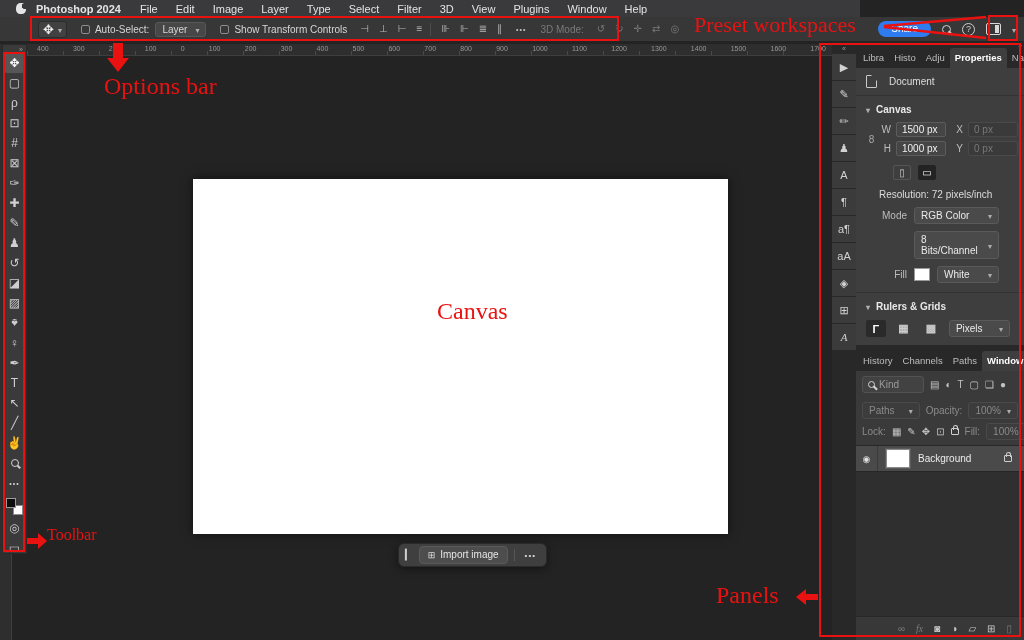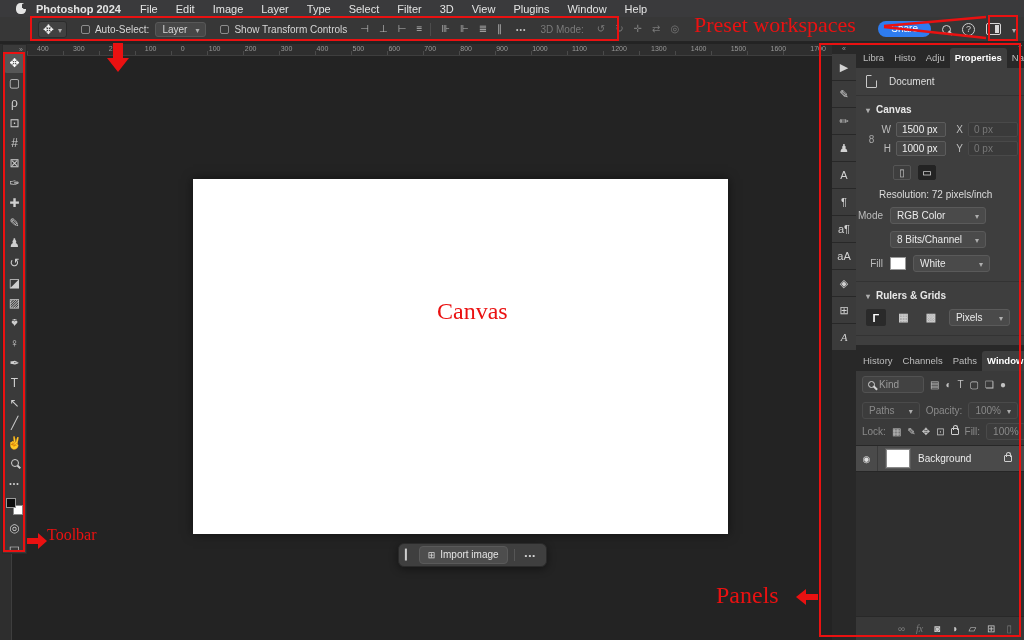--- a/index.html
+++ b/index.html
@@ -1,21 +1,21 @@
 <!DOCTYPE html>
 <html><head>
 <meta charset="utf-8">
 <style>
   html,body{margin:0;padding:0;background:#111;}
   .stage{position:relative;width:1024px;height:640px;background:#232323;overflow:hidden;
          font-family:"Liberation Sans",sans-serif;color:#ddd;-webkit-font-smoothing:antialiased;}
   .stage *{box-sizing:border-box;}
 
   
-  .menubar{position:absolute;top:0;left:0;width:1024px;height:17px;background:#3a3a3c;
+  .menubar{position:absolute;top:0;left:0;width:860px;height:17px;background:#3a3a3c;
            display:flex;align-items:center;padding:0 10px;font-size:11px;color:#e4e4e4;z-index:10;}
   .apple{width:10px;height:11px;margin:0 8px 0 6px;border-radius:45% 45% 42% 42%;
          background:radial-gradient(circle at 86% 28%, rgba(0,0,0,0) 2.6px, #e4e4e4 2.9px);}
   .mi{padding:0 9px;white-space:nowrap;}
   .appname{font-weight:bold;padding:0 10px 0 2px;}
   .menulist{display:contents;}
 
   
   .optionsbar{position:absolute;top:17px;left:0;width:1024px;height:25px;background:#373737;
               border-bottom:1px solid #242424;display:flex;align-items:center;font-size:10px;color:#d6d6d6;z-index:9;}
@@ -116,21 +116,21 @@
   .fcol{flex:1;}
   .frow{display:flex;align-items:center;gap:5px;padding:2px 0;}
   .flabel{width:12px;text-align:right;color:#bdbdbd;flex:none;}
   .field{width:50px;background:#454545;border:1px solid #5c5c5c;border-radius:2px;padding:1px 5px;color:#f0f0f0;}
   .field.disabled{background:#3a3a3a;border-color:#494949;color:#777;}
   .orient{display:flex;gap:7px;margin:7px 0 0 37px;}
   .obtn{width:18px;height:15px;display:flex;align-items:center;justify-content:center;color:#c9c9c9;
         font-size:10px;border-radius:2px;border:1px solid #555;}
   .obtn.active{background:#232323;color:#fff;border-color:#232323;}
   .resline{margin:9px 0 1px 23px;color:#dcdcdc;}
-  .srow{display:flex;align-items:center;gap:7px;margin:7px 1px 0;}
+  .srow{display:flex;align-items:center;gap:7px;margin:7px 25px 0;}
   .slabel{width:26px;text-align:right;color:#bdbdbd;flex:none;}
   .dd{background:#4a4a4a;border:1px solid #5a5a5a;border-radius:3px;padding:2px 6px;color:#eaeaea;
       display:flex;justify-content:space-between;align-items:center;gap:6px;}
   .ddw{width:96px;}
   .ddfill{width:77px;}
   .ddunits{width:62px;margin-left:auto;margin-right:4px;}
   .fillsw{width:16px;height:13px;background:#fff;border:1px solid #999;flex:none;}
   .pdivider{height:1px;background:#333;margin:9px 0 0;}
   .rgrow{display:flex;align-items:center;gap:8px;margin:3px 10px 0;}
   .rgbtn{width:20px;height:17px;display:flex;align-items:center;justify-content:center;color:#cccccc;
@@ -574,20 +574,21 @@
           <span class="bico2 dim">∞</span><span class="bico2 dim italic">fx</span><span class="bico2">◙</span><span class="bico2">◑</span><span class="bico2">▱</span><span class="bico2">⊞</span><span class="bico2 dim">▯</span></span>
         </div>
       </div>
     </div>
   </div>
 
   <div class="annbox box-options"></div>
   <div class="annbox box-workspace"></div>
   <div class="annbox box-toolbar"></div>
   <div class="annbox box-panels"></div>
+  <span class="annlabel lab-options">Options bar</span>
   <span class="annlabel lab-preset">Preset workspaces</span>
   <span class="annlabel lab-canvas">Canvas</span>
   <span class="annlabel lab-toolbar">Toolbar</span>
   <span class="annlabel lab-panels">Panels</span>
   <svg class="annsvg" width="1024" height="640" viewBox="0 0 1024 640">
     <polygon points="113,43 123,43 123,58 129,58 118,72 107,58 113,58" fill="#ea1111"></polygon>
     <line x1="884" y1="26" x2="986" y2="17" stroke="#ea1111" stroke-width="2.5"></line>
     <line x1="884" y1="27" x2="986" y2="38" stroke="#ea1111" stroke-width="2.5"></line>
     <polygon points="27,538 38,538 38,533 47,541 38,549 38,544 27,544" fill="#ea1111"></polygon>
     <polygon points="818,594 806,594 806,589 796,597 806,605 806,600 818,600" fill="#ea1111"></polygon>

